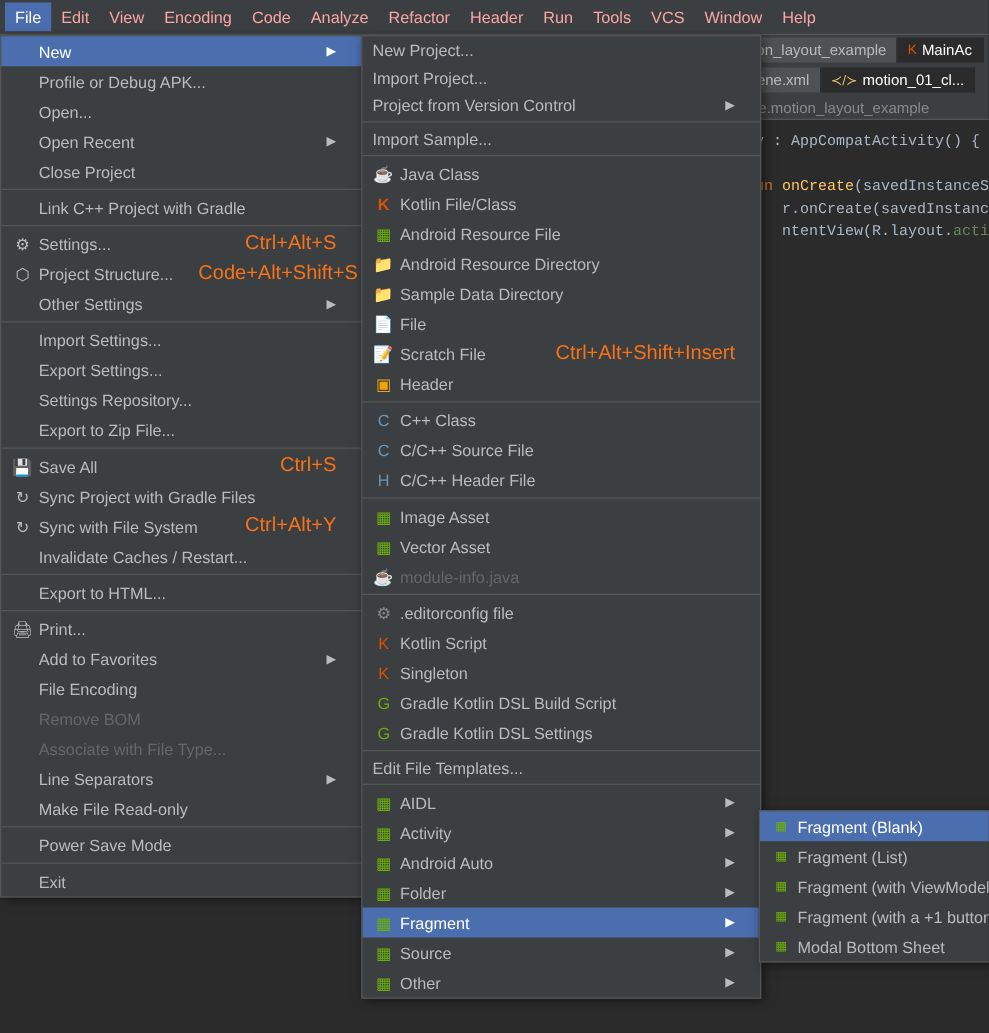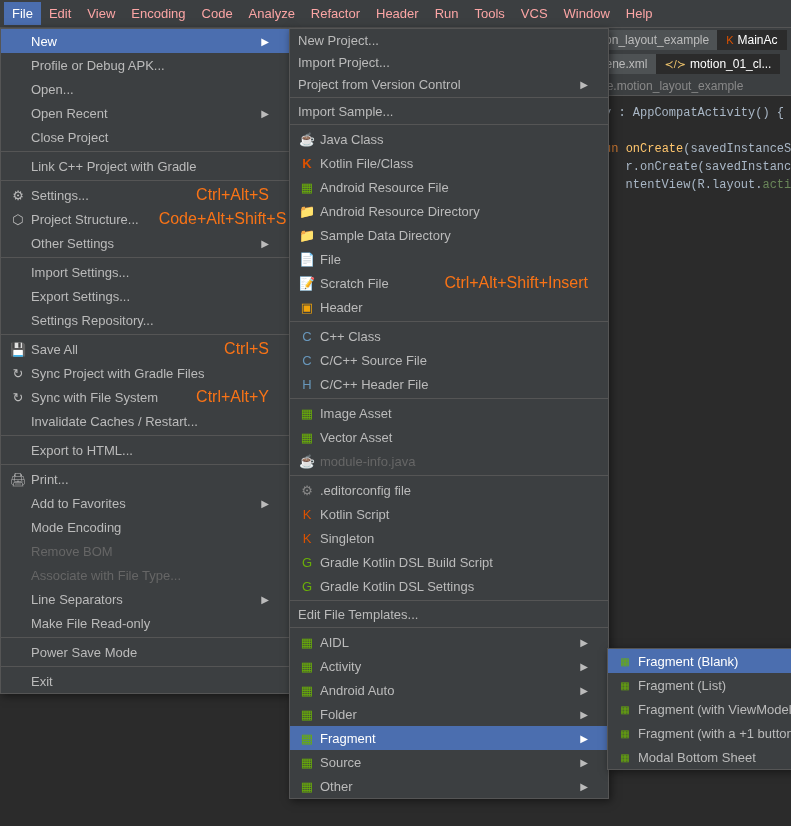--- a/index.html
+++ b/index.html
@@ -278,20 +278,24 @@
     <span>Import Settings...</span>
   </div>
   <div class="menu-item">
     <span class="icon"></span>
     <span>Export Settings...</span>
   </div>
   <div class="menu-item">
     <span class="icon"></span>
     <span>Settings Repository...</span>
   </div>
+  <div class="menu-item">
+    <span class="icon"></span>
+    <span>Export to Zip File...</span>
+  </div>
   <div class="menu-separator"></div>
   <div class="menu-item">
     <span class="icon">💾</span>
     <span>Save All</span>
     <span class="shortcut">Ctrl+S</span>
   </div>
   <div class="menu-item">
     <span class="icon">↻</span>
     <span>Sync Project with Gradle Files</span>
   </div>
@@ -314,21 +318,21 @@
     <span class="icon">🖨</span>
     <span>Print...</span>
   </div>
   <div class="menu-item">
     <span class="icon"></span>
     <span>Add to Favorites</span>
     <span class="arrow">▶</span>
   </div>
   <div class="menu-item">
     <span class="icon"></span>
-    <span>Mode Encoding</span>
+    <span>File Encoding</span>
   </div>
   <div class="menu-item disabled">
     <span class="icon"></span>
     <span>Remove BOM</span>
   </div>
   <div class="menu-item disabled">
     <span class="icon"></span>
     <span>Associate with File Type...</span>
   </div>
   <div class="menu-item">

